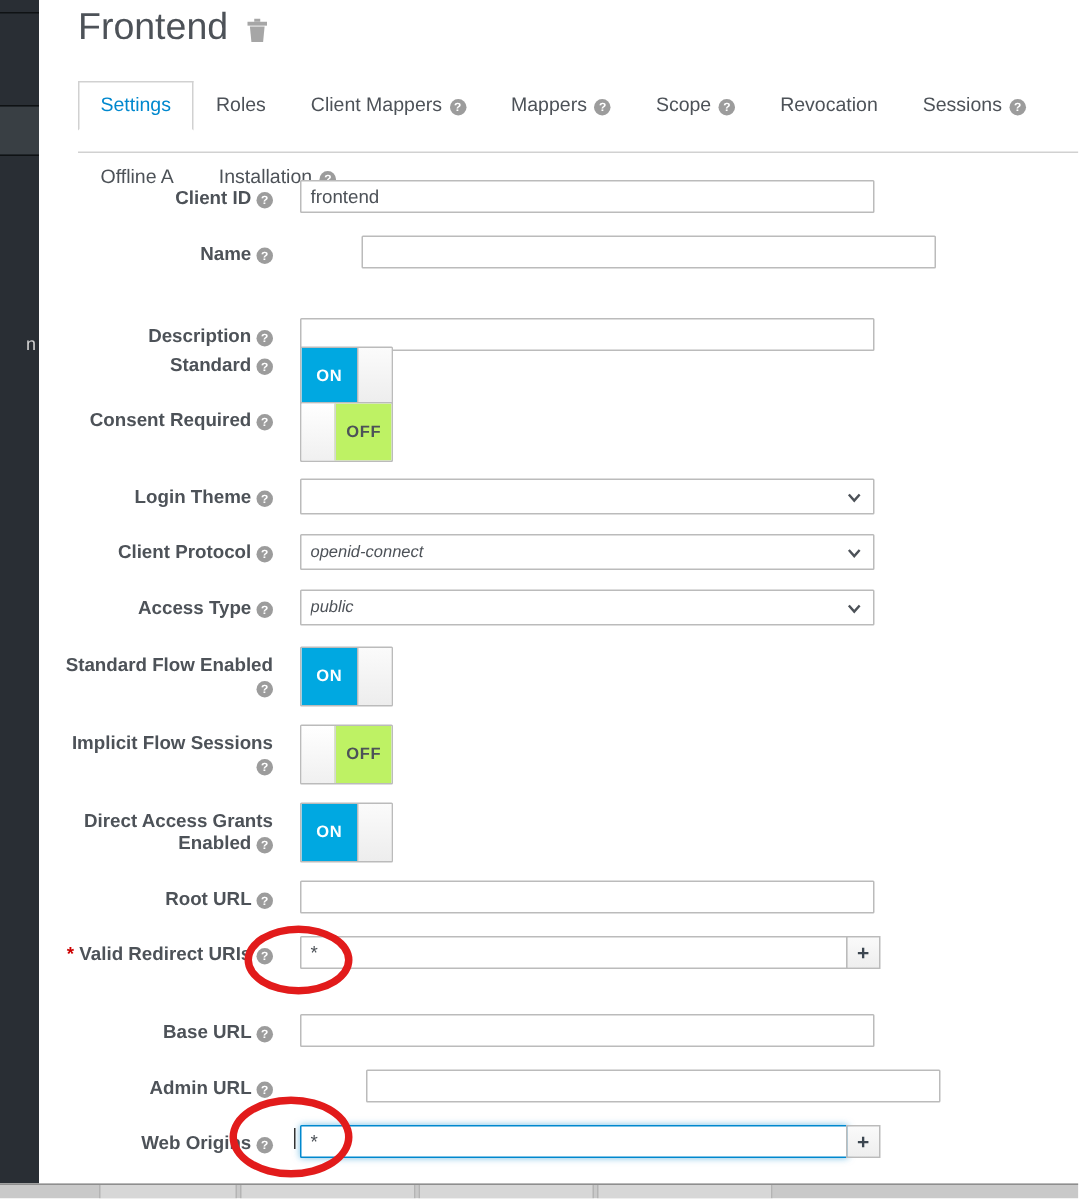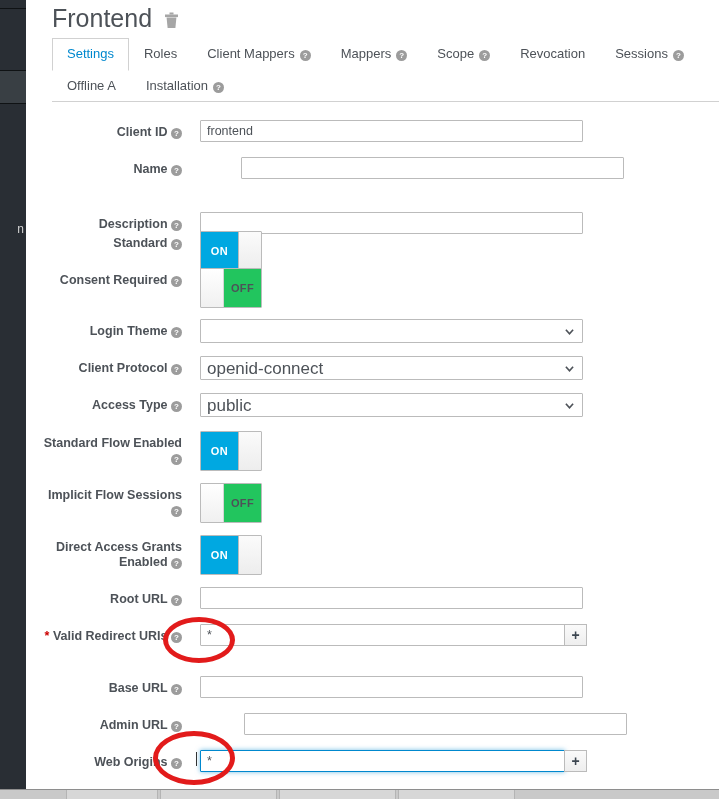--- a/index.html
+++ b/index.html
@@ -125,20 +125,21 @@
     padding: 7px 14px 8px 14px;
     line-height: 16px;
     white-space: nowrap;
     border: 1px solid transparent;
     border-bottom: none;
     margin-bottom: -1px;
     box-sizing: border-box;
     display: flex;
     align-items: center;
     cursor: pointer;
+    margin-top: 16px;
   }
   .tab.active {
     color: #0088ce;
     background: #ffffff;
     border: 1px solid #d1d1d1;
     border-bottom: 1px solid #ffffff;
     border-top: 1px solid #d1d1d1;
   }
   .tab .help {
     margin-left: 5px;
@@ -224,29 +225,30 @@
     border: 1px solid #0088ce;
     box-shadow: 0 0 5px rgba(0,136,206,0.55);
   }
 
   select.sel {
     width: 383px;
     height: 24px;
     box-sizing: border-box;
     border: 1px solid #bbbbbb;
     border-radius: 1px;
-    font-size: 17px;
+    font-size: 11px;
     color: #4d5258;
     padding: 2px 6px;
     background: #ffffff;
     font-family: "Liberation Sans", sans-serif;
     -webkit-appearance: none;
     -moz-appearance: none;
     appearance: none;
     outline: none;
+    font-style: italic;
   }
   .sel-wrap {
     position: relative;
     display: inline-block;
   }
   .sel-caret {
     position: absolute;
     right: 9px;
     top: 8px;
     width: 9px;
@@ -302,21 +304,21 @@
     background: #00a8e1;
     color: #ffffff;
   }
   .toggle.on .knob {
     border-left: 1px solid #bbbbbb;
   }
   .toggle.off {
     flex-direction: row;
   }
   .toggle.off .tlabel {
-    background: #22c55e;
+    background: #bef264;
     color: #4d5258;
     border-left: 1px solid #d5d5d5;
   }
   .toggle.off .knob {
     background: linear-gradient(#ffffff, #f0f0f0);
   }
 
   
   .annot {
     position: absolute;

